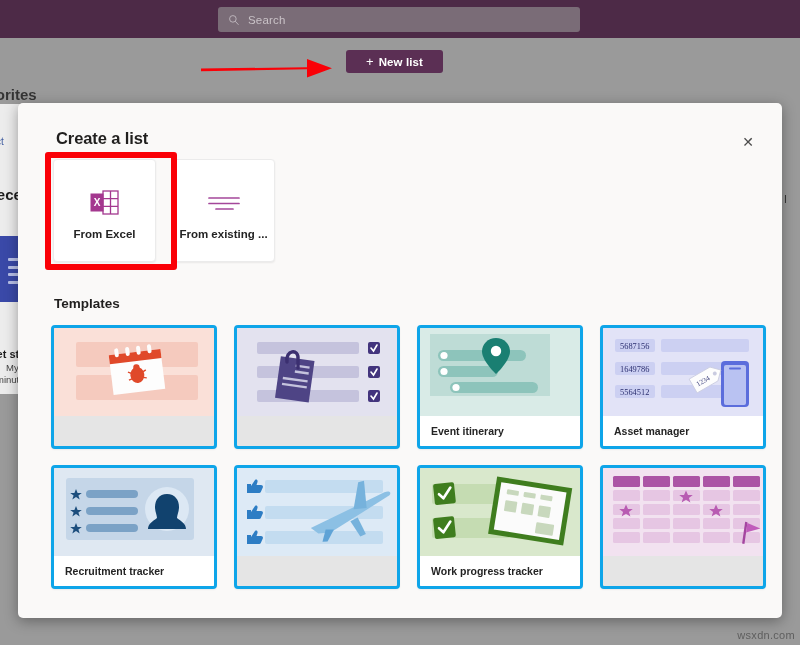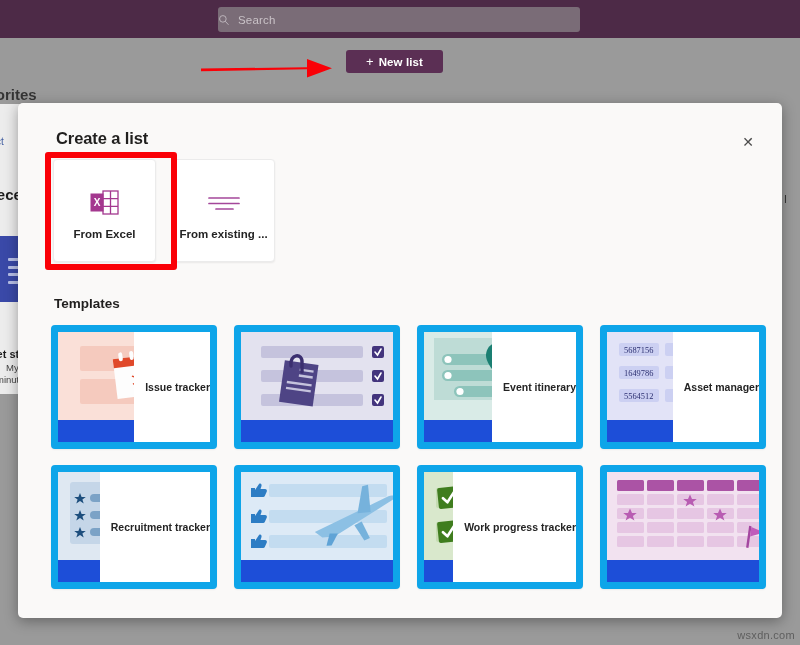--- a/index.html
+++ b/index.html
@@ -14,21 +14,21 @@
   }
 
   
   .app-topbar {
     position: absolute; left: 0; top: 0; width: 800px; height: 38px;
     background: #4d2a47;
   }
   .search-box {
     position: absolute; left: 218px; top: 7px; width: 362px; height: 25px;
     background: #7a6c77; border-radius: 3px;
-    display: flex; align-items: center; gap: 8px;
+    display: flex; align-items: center; padding-left: 10px; gap: 8px;
   }
   .search-icon { width: 12px; height: 12px; display: block; opacity: .85; }
   .search-ph { color: #c9c2c7; font-size: 11.5px; letter-spacing: .2px; }
 
   .newlist-btn {
     position: absolute; left: 346px; top: 50px; width: 97px; height: 23px;
     background: #5b2f54; border-radius: 3px; color: #fff;
     display: flex; align-items: center; justify-content: center; gap: 5px;
     font-size: 11.5px; font-weight: bold; letter-spacing: .1px;
   }
@@ -132,23 +132,23 @@
   }
   .tpl-grid {
     position: absolute; left: 33px; top: 222px;
     display: grid; grid-template-columns: repeat(4, 183px);
     grid-auto-rows: 131px; gap: 9px 0; column-gap: 0;
     width: 700px;
   }
   .tpl-cell { width: 183px; }
   .tpl-card {
     width: 166px; height: 124px;
-    background: #1d4ed8; border: 7px solid #0ea5e9; border-radius: 4px;
+    background: #e5e5e5; border: 3px solid #0ea5e9; border-radius: 4px;
     box-shadow: 0 1px 2px rgba(0,0,0,.06);
-    overflow: hidden; display: flex; flex-direction: row; cursor: pointer;
+    overflow: hidden; display: flex; flex-direction: column; cursor: pointer;
   }
   .tpl-art { height: 88px; width: 100%; position: relative; overflow: hidden; }
   .tpl-name {
     flex: 1; display: flex; align-items: center; padding-left: 11px;
     font-size: 10.5px; font-weight: bold; color: #242424;
     background: #fff; white-space: nowrap;
   }
 
   .watermark {
     position: absolute; right: 5px; bottom: 4px;
@@ -257,21 +257,20 @@
               <circle cx="83" cy="39.5" r="3.2" fill="#e0492a"></circle>
               <g stroke="#e0492a" stroke-width="1.4">
                 <line x1="74" y1="43" x2="78" y2="45"></line>
                 <line x1="92" y1="43" x2="88" y2="45"></line>
                 <line x1="74" y1="51" x2="78" y2="50"></line>
                 <line x1="92" y1="51" x2="88" y2="50"></line>
               </g>
             </g>
           </svg>
         </div>
-        <div class="tpl-name">Issue tracker</div>
       </div>
     </div>
 
     <div class="tpl-cell">
       <div class="tpl-card">
         <div class="tpl-art" style="background:#e3e2ef">
           <svg width="166" height="88" viewBox="0 0 166 88">
             <g fill="#c5c3dd">
               <rect x="20" y="14" width="102" height="12" rx="2"></rect>
               <rect x="20" y="38" width="102" height="12" rx="2"></rect>

